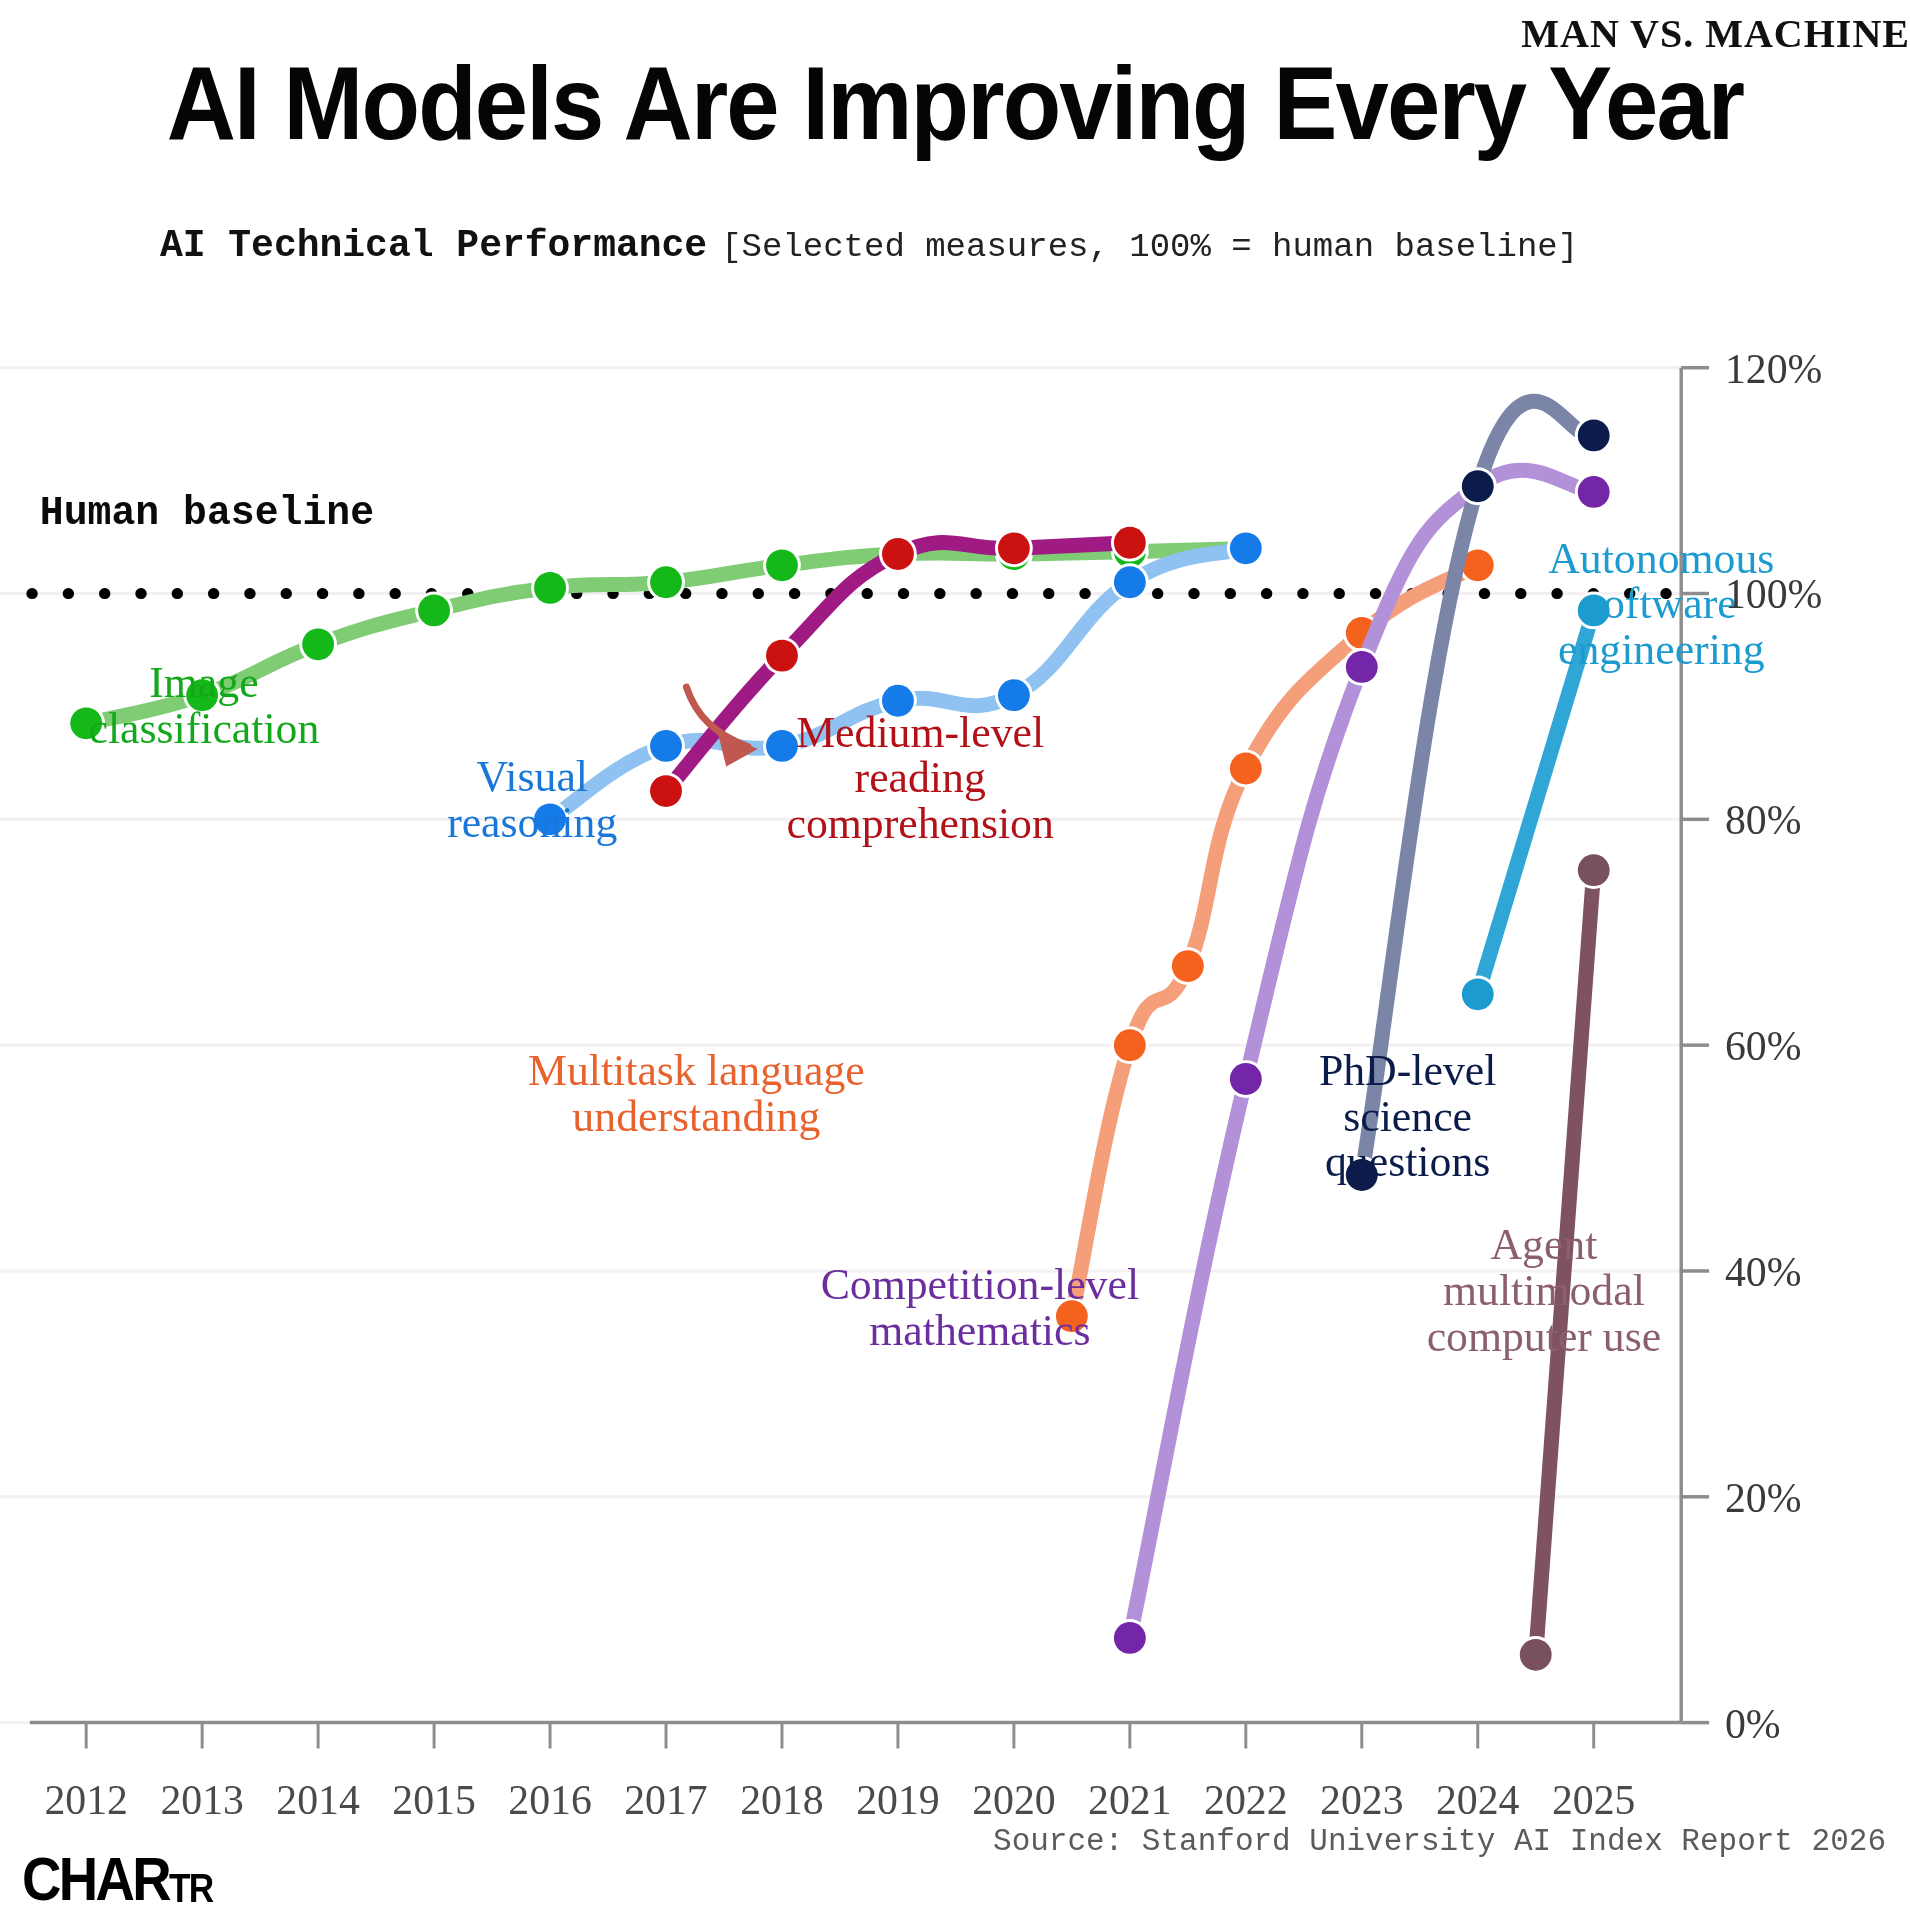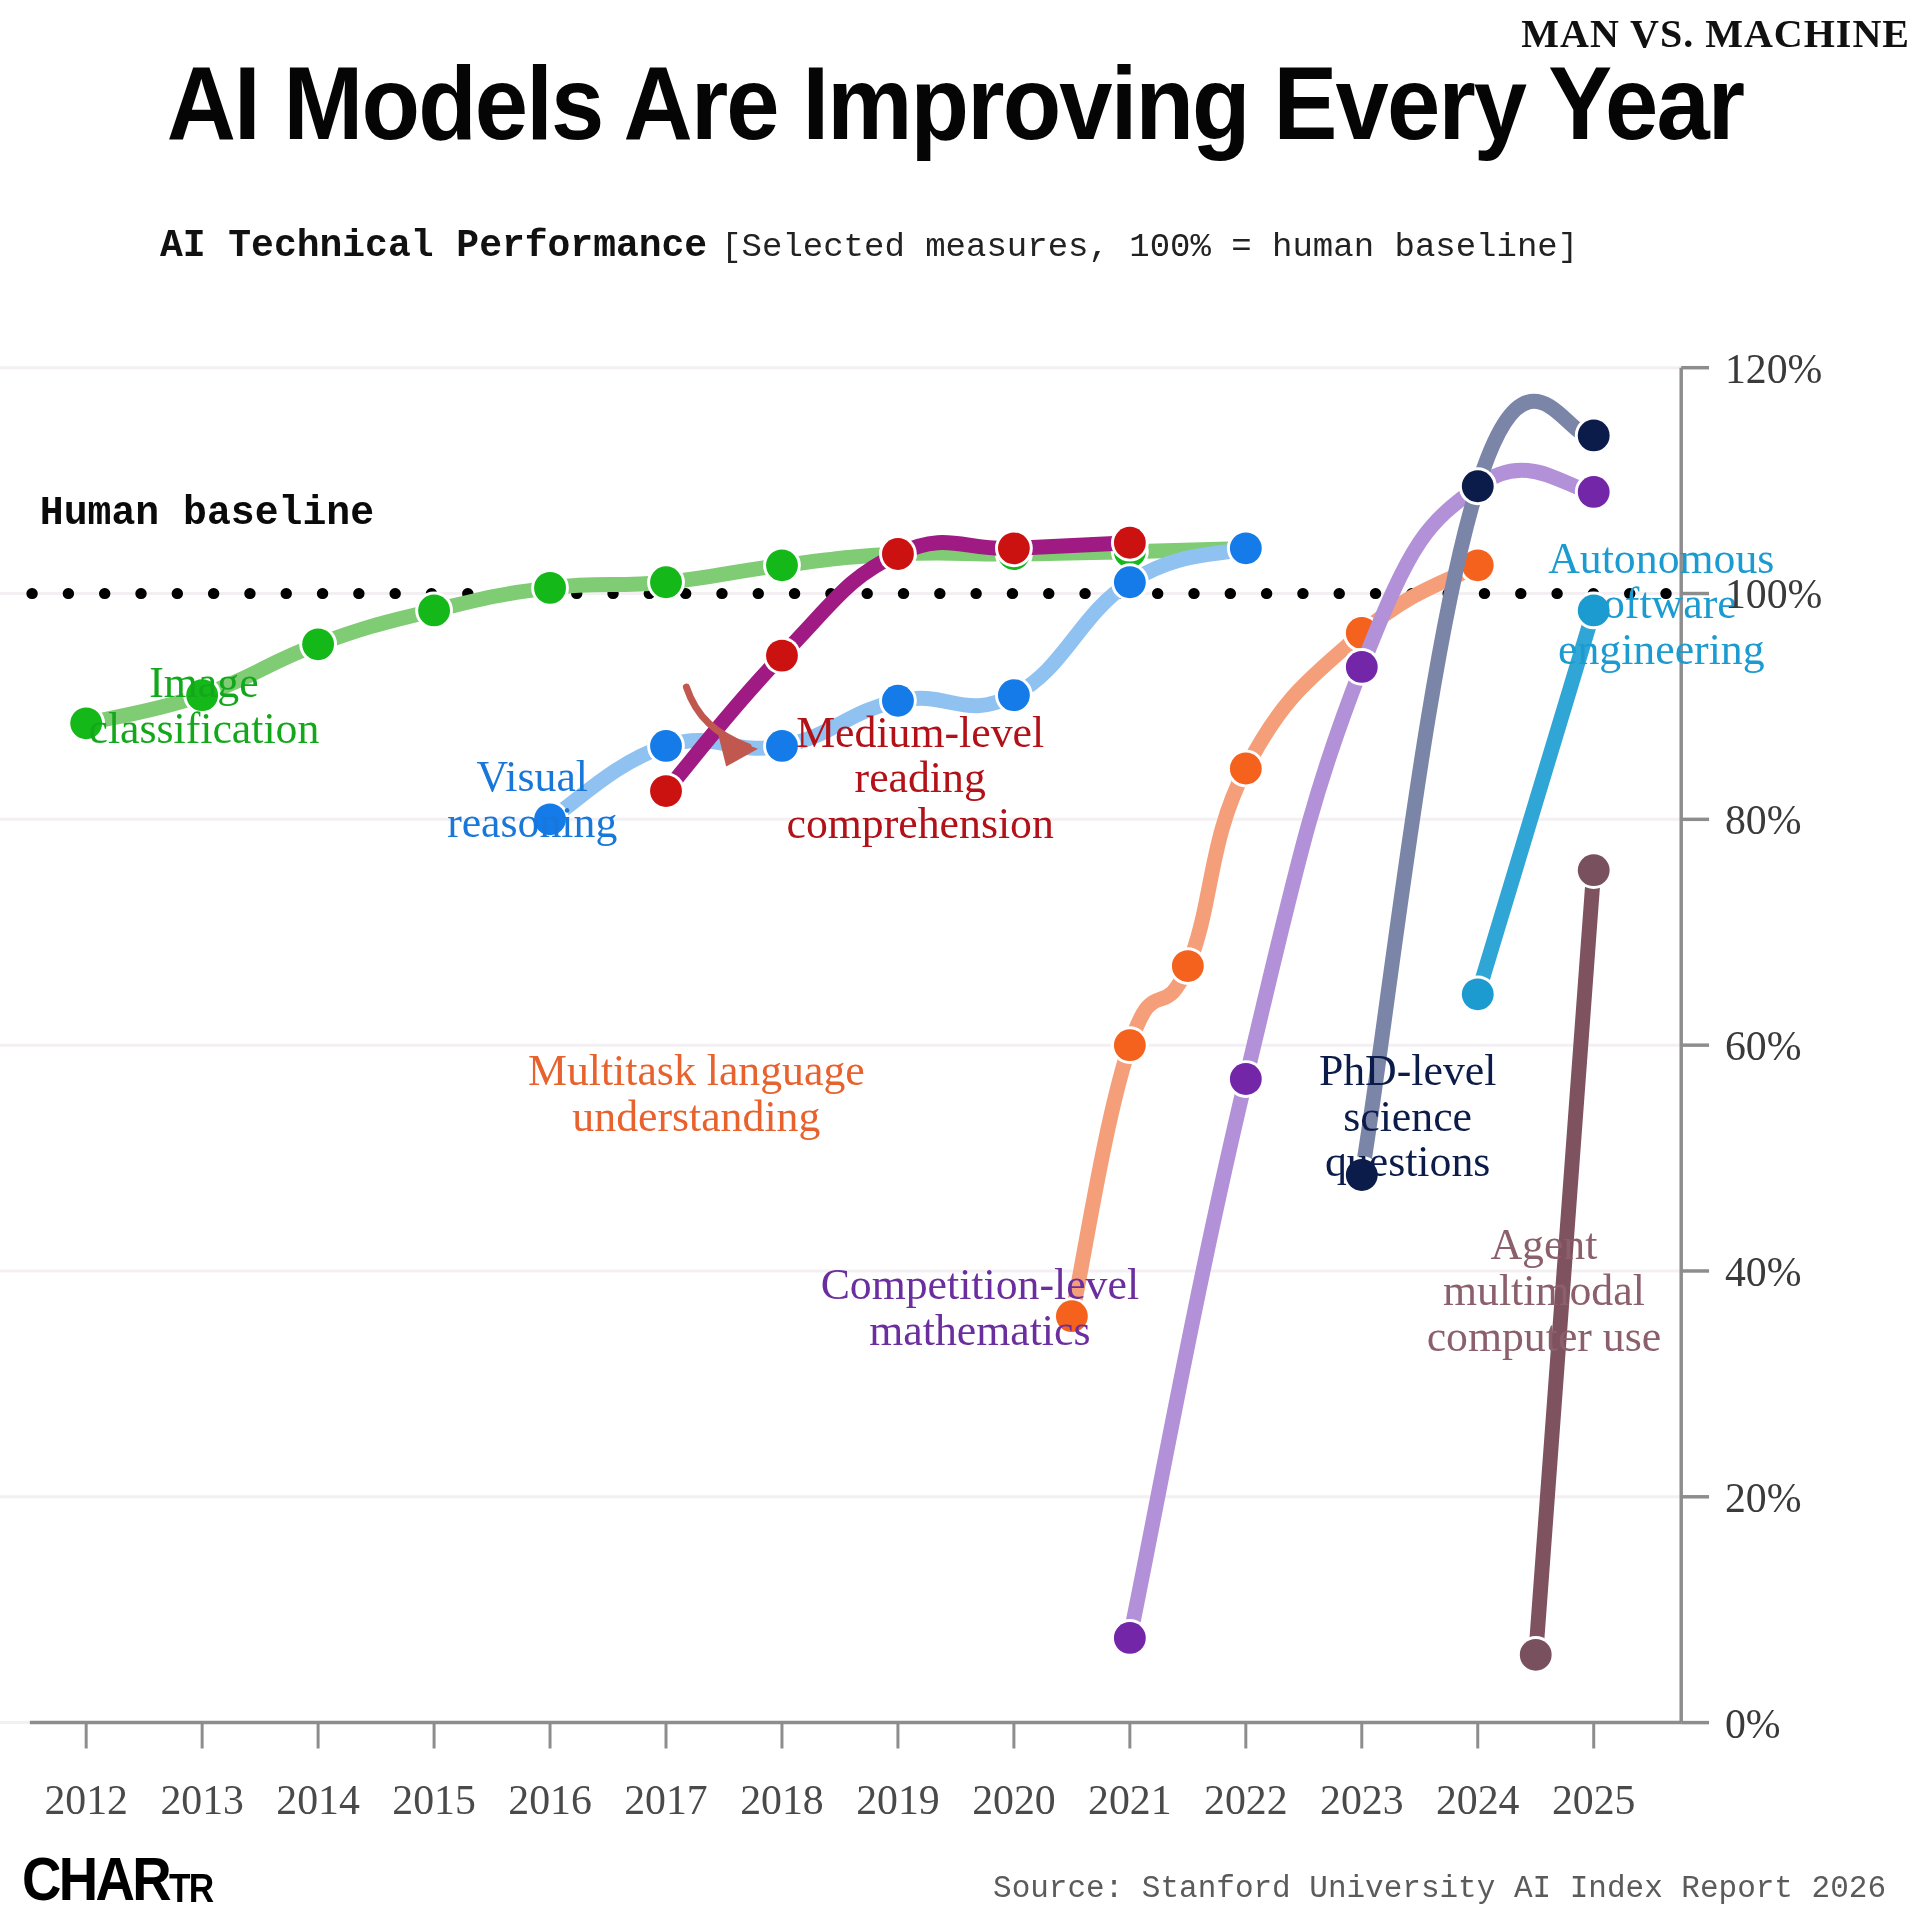--- a/index.html
+++ b/index.html
@@ -74,21 +74,21 @@
     font-family:"Liberation Sans",sans-serif;
     font-weight:700;
     color:#000;
     font-size:0;
     transform:scaleX(0.88);
     transform-origin:left top;
   }
   .footer-logo .big{font-size:62px;letter-spacing:-3px;}
   .footer-logo .small{font-size:40px;letter-spacing:-2px;position:relative;top:2px;}
   .source{
-    position:absolute;right:24px;top:1871px;
+    position:absolute;right:24px;top:1824px;
     font-family:"Liberation Mono",monospace;
     font-size:31px;color:#5b5b5b;
   }
 </style>
 </head>
 <body>
 
 <div class="kicker">MAN VS. MACHINE</div>
 <div class="headline">AI Models Are Improving Every Year</div>
 <div class="subline">

